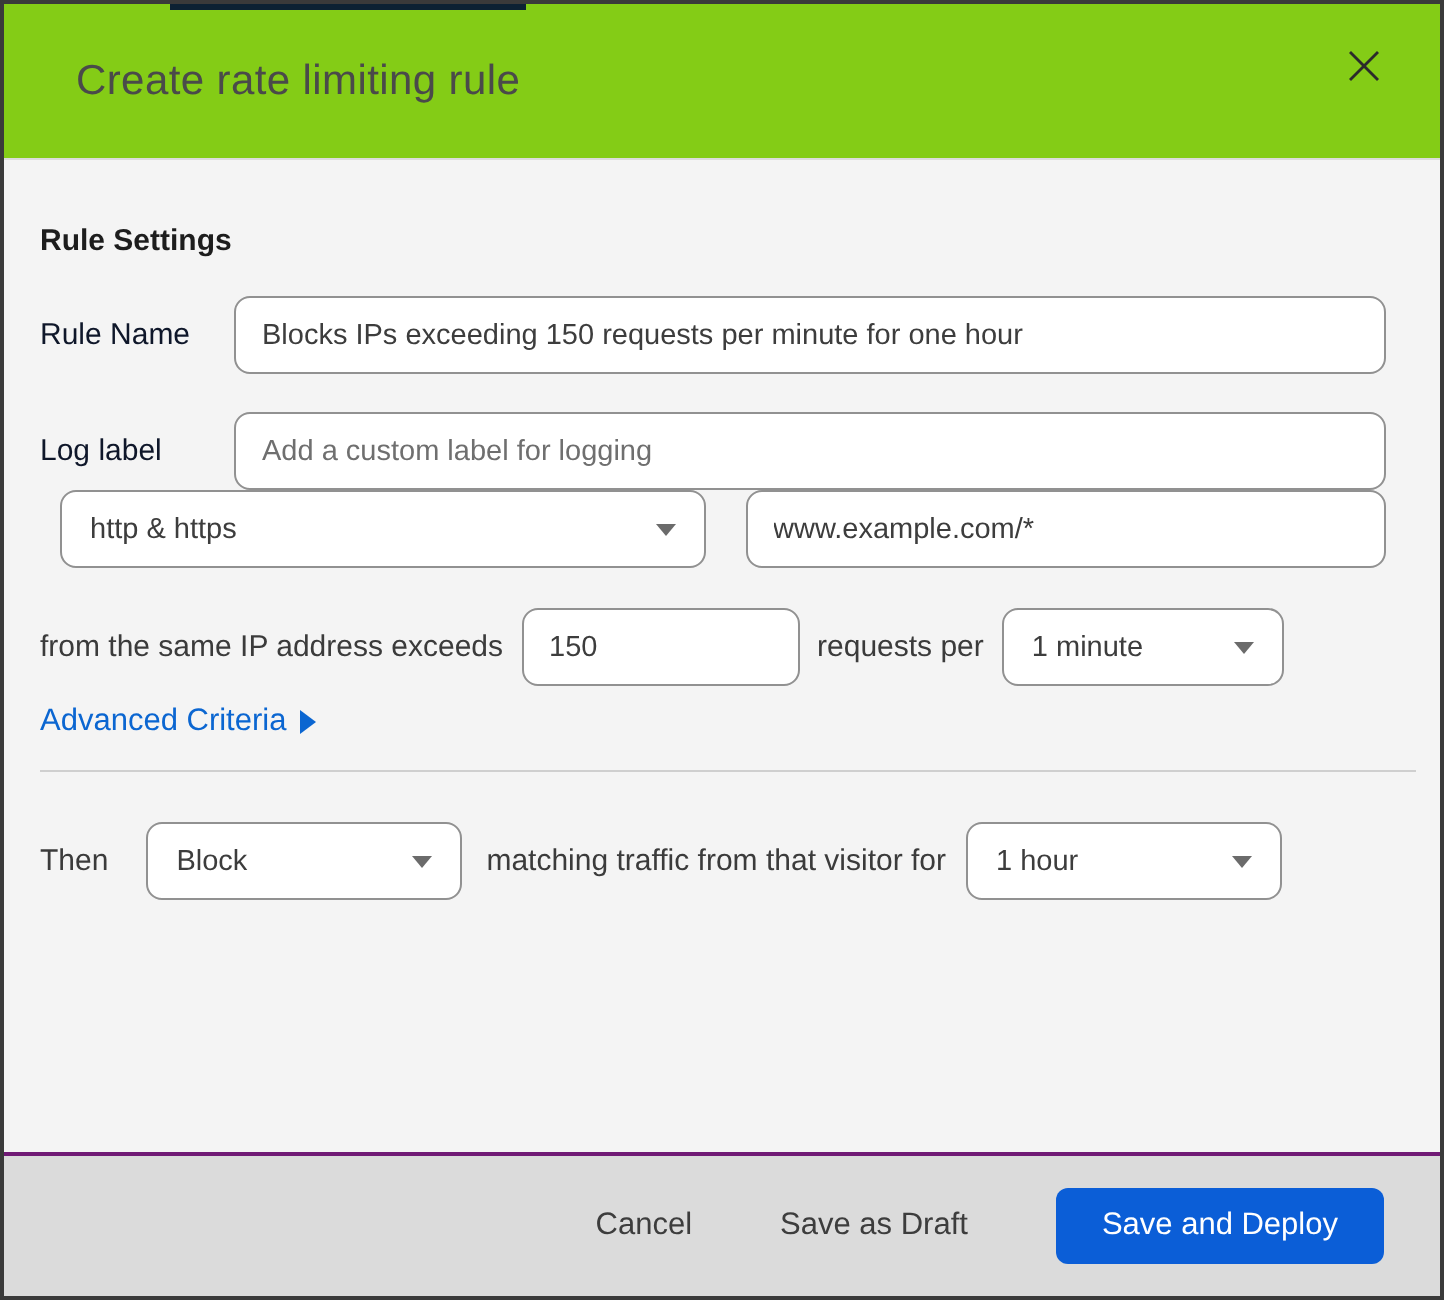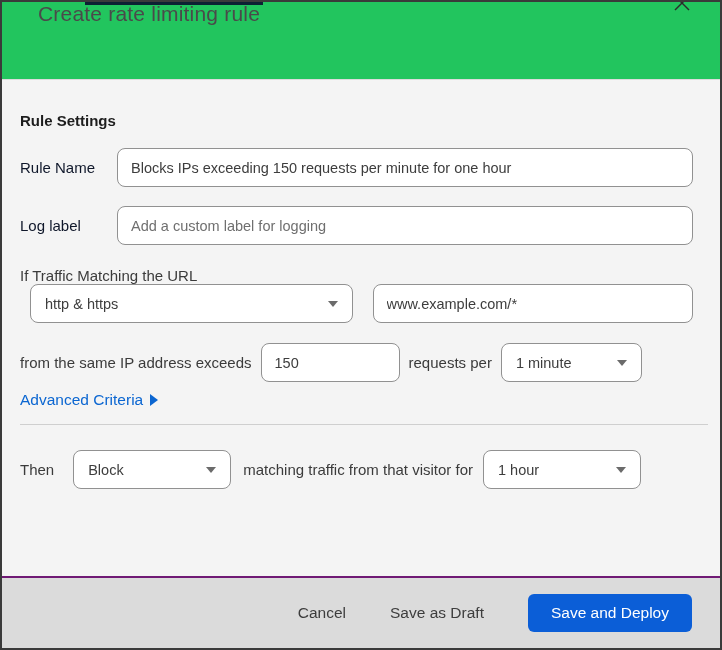--- a/index.html
+++ b/index.html
@@ -18,23 +18,23 @@
   }
   .bg-strip {
     position: absolute; top: 0; left: 83px;
     width: 178px; height: 3px;
     background: #0c2133;
     z-index: 5;
   }
   
   .header {
     height: 78px; flex: 0 0 78px;
-    background: #22c55e;
+    background: #84cc16;
     border-bottom: 1px solid #dcdcdc;
-    display: flex; align-items: flex-start;
+    display: flex; align-items: center;
     padding: 0 24px 0 36px;
   }
   .title {
     font-size: 21px; color: #4a4a4a; font-weight: 400;
     letter-spacing: 0.2px;
     flex: 1;
   }
   .close-btn {
     width: 28px; height: 28px;
     display: flex; align-items: center; justify-content: center;
@@ -167,21 +167,20 @@
     <div class="field-row">
       <label class="field-label">Rule Name</label>
       <input class="text-input" type="text" value="Blocks IPs exceeding 150 requests per minute for one hour" style="">
     </div>
 
     <div class="field-row">
       <label class="field-label">Log label</label>
       <input class="text-input" type="text" placeholder="Add a custom label for logging" style="">
     </div>
 
-    <div class="intro-text">If Traffic Matching the URL</div>
 
     <div class="match-row">
       <div class="select-box">
         <span class="select-value">http &amp; https</span>
         <span class="caret-down"></span>
       </div>
       <input class="text-input" type="text" value="www.example.com/*" style="">
     </div>
 
     <div class="threshold-row">

